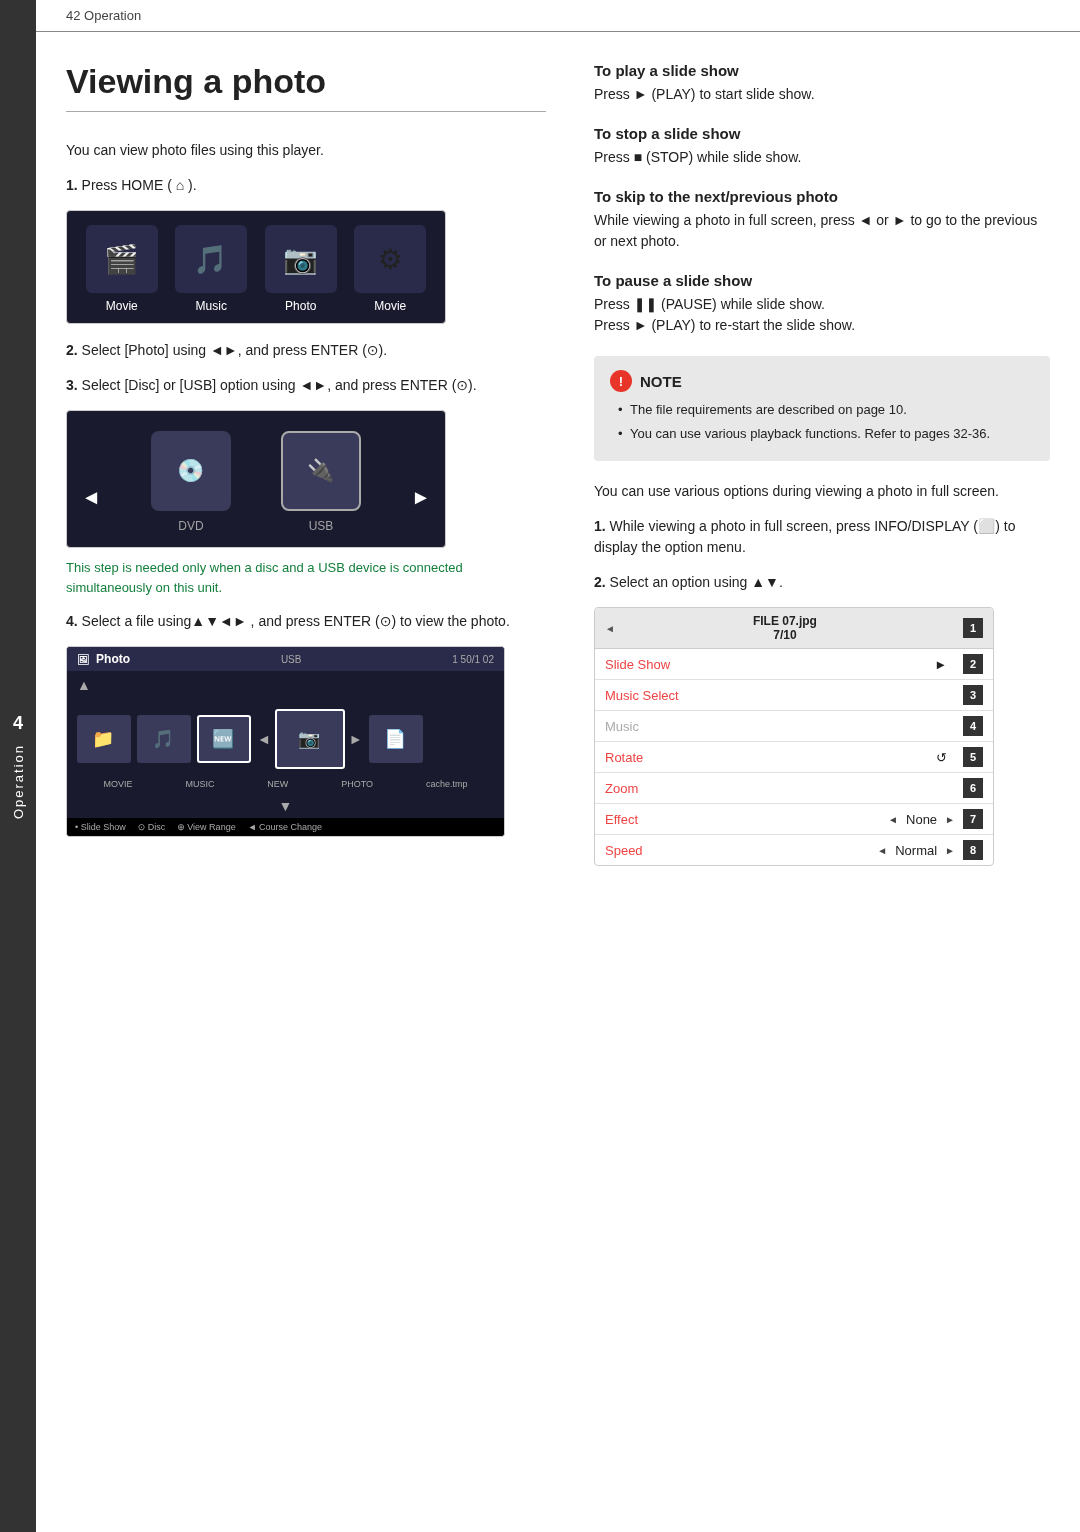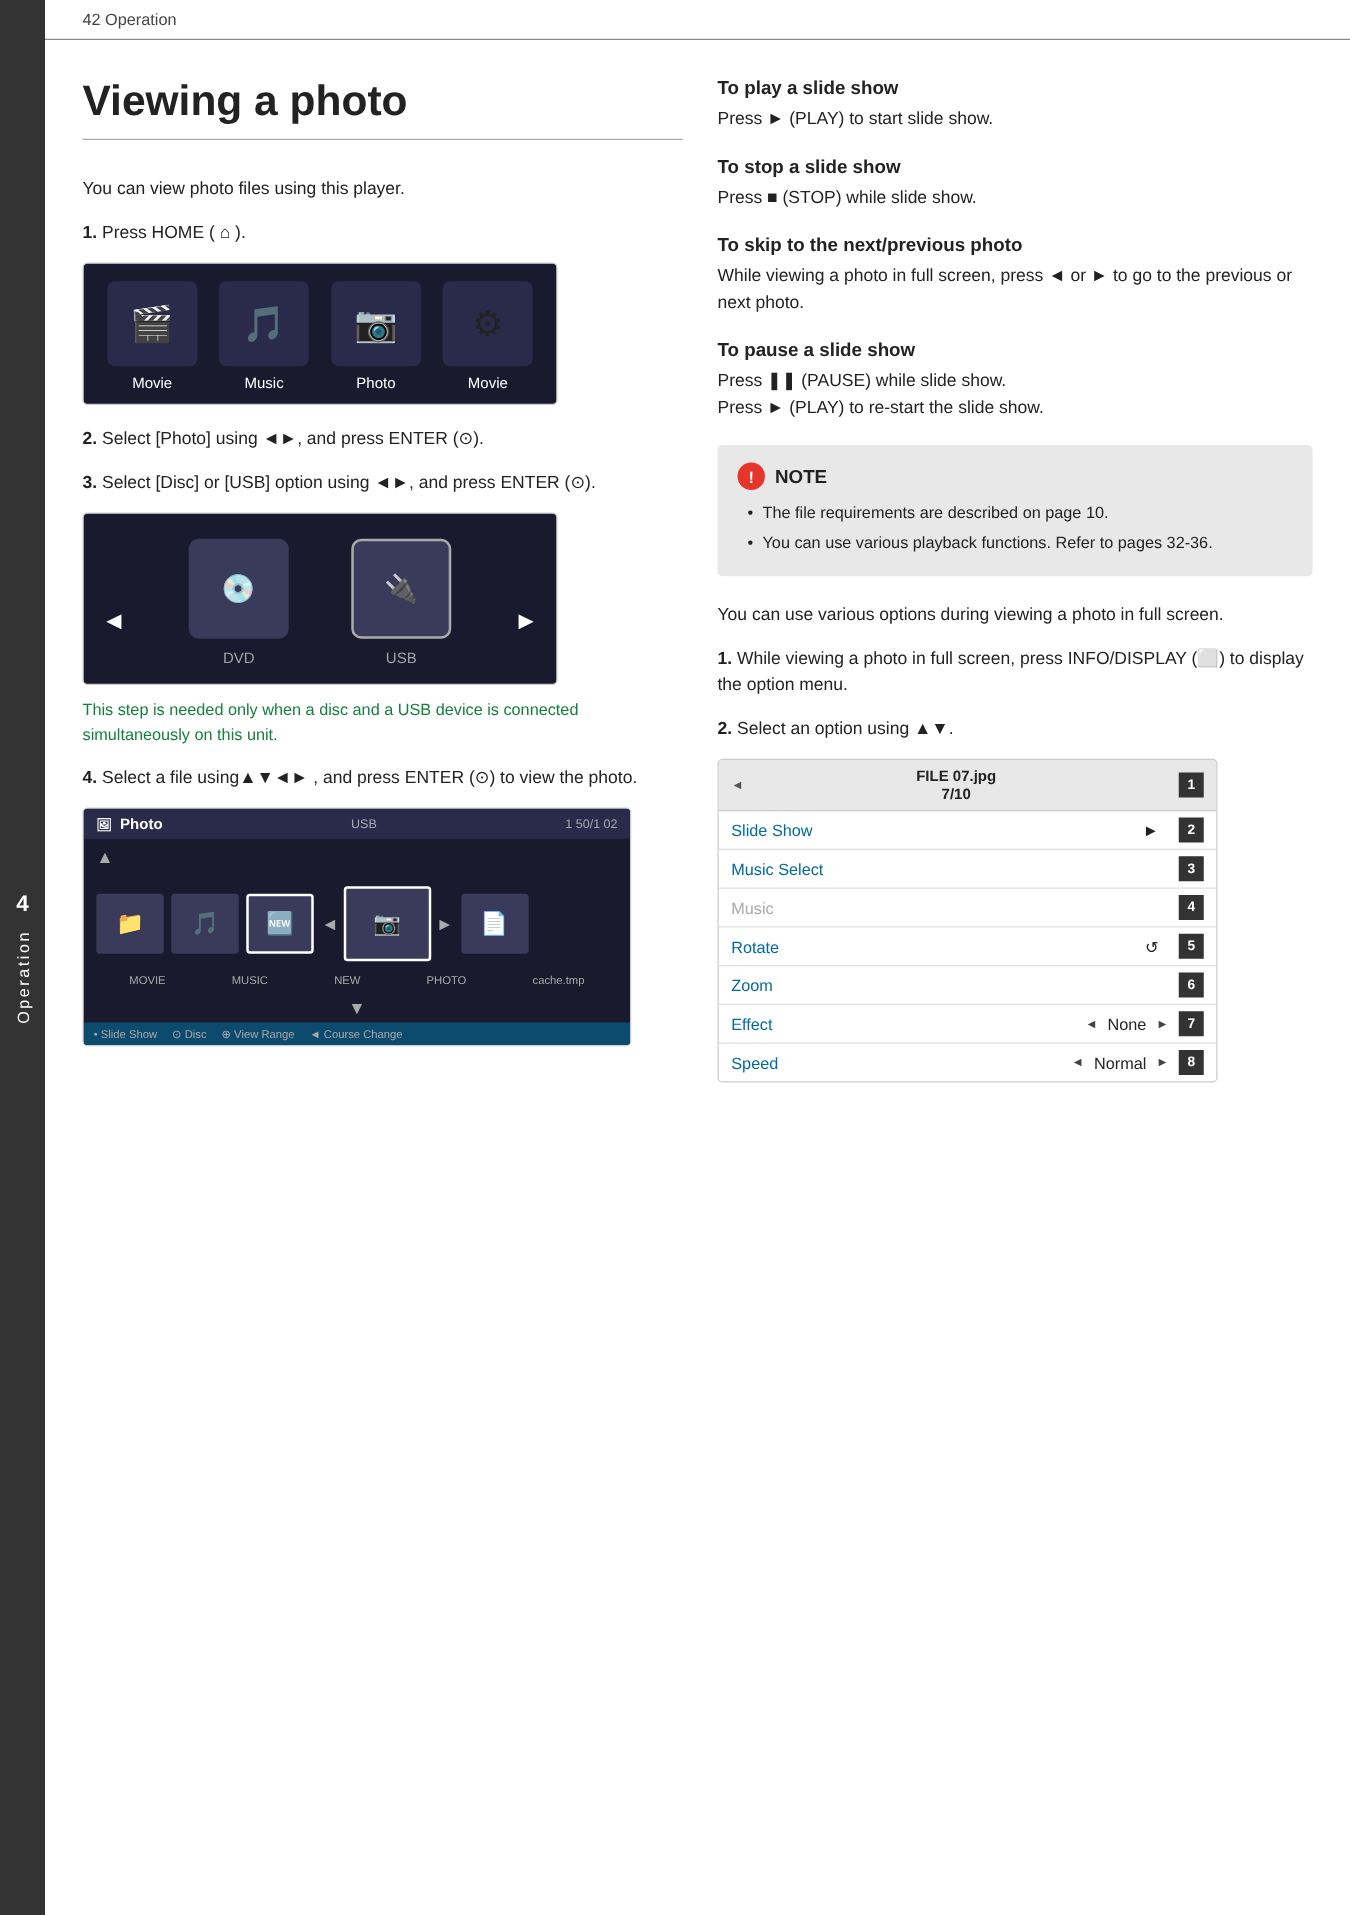--- a/index.html
+++ b/index.html
@@ -53,21 +53,21 @@
       border-bottom: 1px solid #888;
       padding: 8px 30px;
       font-size: 13px;
       color: #444;
     }
 
     .content-area {
       display: flex;
       flex: 1;
       padding: 30px 30px 20px 30px;
-      gap: 28px;
+      gap: 48px;
     }
 
     .left-col {
       flex: 0 0 480px;
     }
 
     .right-col {
       flex: 1;
     }
 
@@ -237,21 +237,21 @@
 
     .photo-browser-labels {
       display: flex;
       justify-content: space-around;
       padding: 0 10px 5px 10px;
       color: #aaa;
       font-size: 9px;
     }
 
     .photo-browser-footer {
-      background: #0c4a6e;
+      background: #000000;
       padding: 4px 8px;
       color: #aaa;
       font-size: 9px;
       display: flex;
       gap: 12px;
     }
 
     
     .slide-section {
       margin-bottom: 20px;
@@ -352,21 +352,21 @@
       min-height: 30px;
     }
 
     .option-menu-row:last-child {
       border-bottom: none;
     }
 
     .option-menu-label {
       flex: 1;
       font-size: 13px;
-      color: #0369a1;
+      color: #ef4444;
     }
 
     .option-menu-label.dimmed {
       color: #aaa;
     }
 
     .option-menu-value {
       font-size: 13px;
       color: #222;
       margin: 0 8px;

